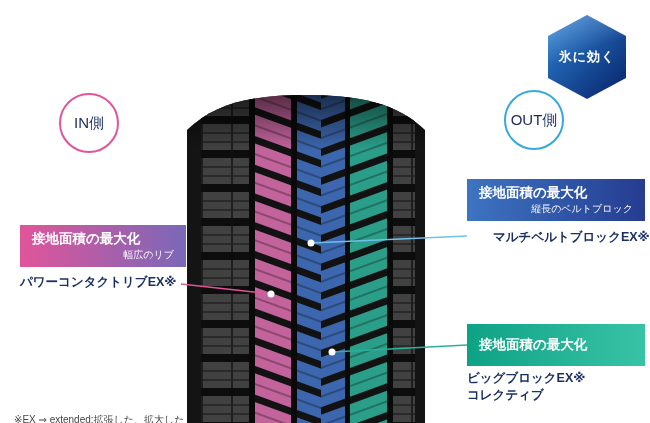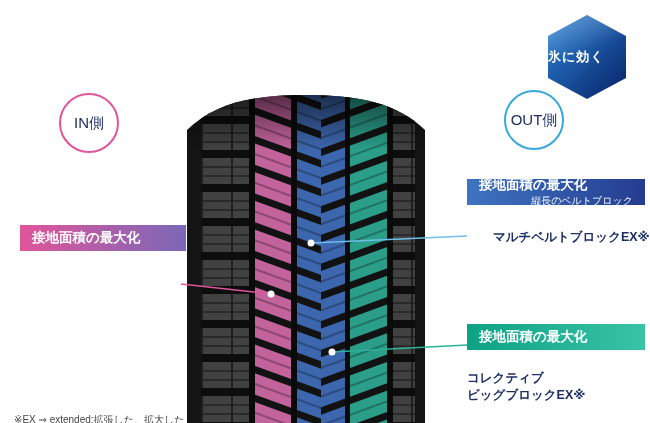--- a/index.html
+++ b/index.html
@@ -11,35 +11,35 @@
   .tire{position:absolute;left:187px;top:90px;}
   
   .leaders{position:absolute;left:0;top:0;pointer-events:none;}
   
   .badge{
     position:absolute;left:548px;top:15px;width:78px;height:84px;
     clip-path:polygon(50% 0,100% 25%,100% 75%,50% 100%,0 75%,0 25%);
     background:
       linear-gradient(160deg, rgba(255,255,255,0.28), rgba(255,255,255,0) 45%),
       linear-gradient(135deg, var(--badge-start,#2e86d8), var(--badge-end,#0c2f77) 85%);
-    display:flex;align-items:center;justify-content:flex-start;
+    display:flex;align-items:center;justify-content:center;
     color:#fff;font-size:13px;font-weight:bold;letter-spacing:1px;
   }
   
   .side-circle{
     position:absolute;width:56px;height:56px;border-radius:50%;
     border:2px solid;display:flex;align-items:center;justify-content:center;
     color:var(--navy,#1b2f63);font-size:15px;font-weight:500;background:#fff;
   }
   .side-circle.in{left:59px;top:93px;border-color:var(--pink,#e0447f);}
   .side-circle.out{left:504px;top:90px;border-color:var(--out-blue,#35a8dc);}
   
   .box{
     position:absolute;color:#fff;display:flex;flex-direction:column;
-    justify-content:center;padding:5px 12px;box-sizing:border-box;height:26px;
+    justify-content:center;padding:5px 12px;box-sizing:border-box;height:42px;
   }
   .box-title{font-size:13.5px;font-weight:bold;line-height:1.25;}
   .box-sub{font-size:10px;line-height:1.3;opacity:.95;text-align:right;}
   .box-left{left:20px;top:225px;width:166px;
     background:linear-gradient(90deg,var(--pink,#e0559a),var(--purple,#7a68b8));}
   .box-rt{left:467px;top:179px;width:178px;
     background:linear-gradient(90deg,var(--blue-start,#3d74c1),var(--blue-end,#253c90));}
   .box-rb{left:467px;top:324px;width:178px;
     background:linear-gradient(90deg,var(--teal-start,#0ea285),var(--teal-end,#39c3a6));}
   
@@ -128,31 +128,33 @@
 
   <div class="side-circle out">
     <span>OUT側</span>
   </div>
   <div class="side-circle in">
     <span>IN側</span>
   </div>
 
   <div class="box box-left">
     <div class="box-title">接地面積の最大化</div>
+    <div class="box-sub">幅広のリブ</div>
   </div>
+  <div class="pname pname-left">パワーコンタクトリブEX※</div>
 
   <div class="box box-rt">
     <div class="box-title">接地面積の最大化</div>
     <div class="box-sub">縦長のベルトブロック</div>
   </div>
   <div class="pname pname-rt">マルチベルトブロックEX※</div>
 
   <div class="box box-rb">
     <div class="box-title">接地面積の最大化</div>
   </div>
   <div class="pname pname-rb">
+    <div>ビッグブロックEX※</div>
     <div>コレクティブ</div>
-    <div>ビッグブロックEX※</div>
   </div>
 
   <div class="footnote">※EX ⇒ extended:拡張した、拡大した</div>
 
 </div>
 
 </body></html>

